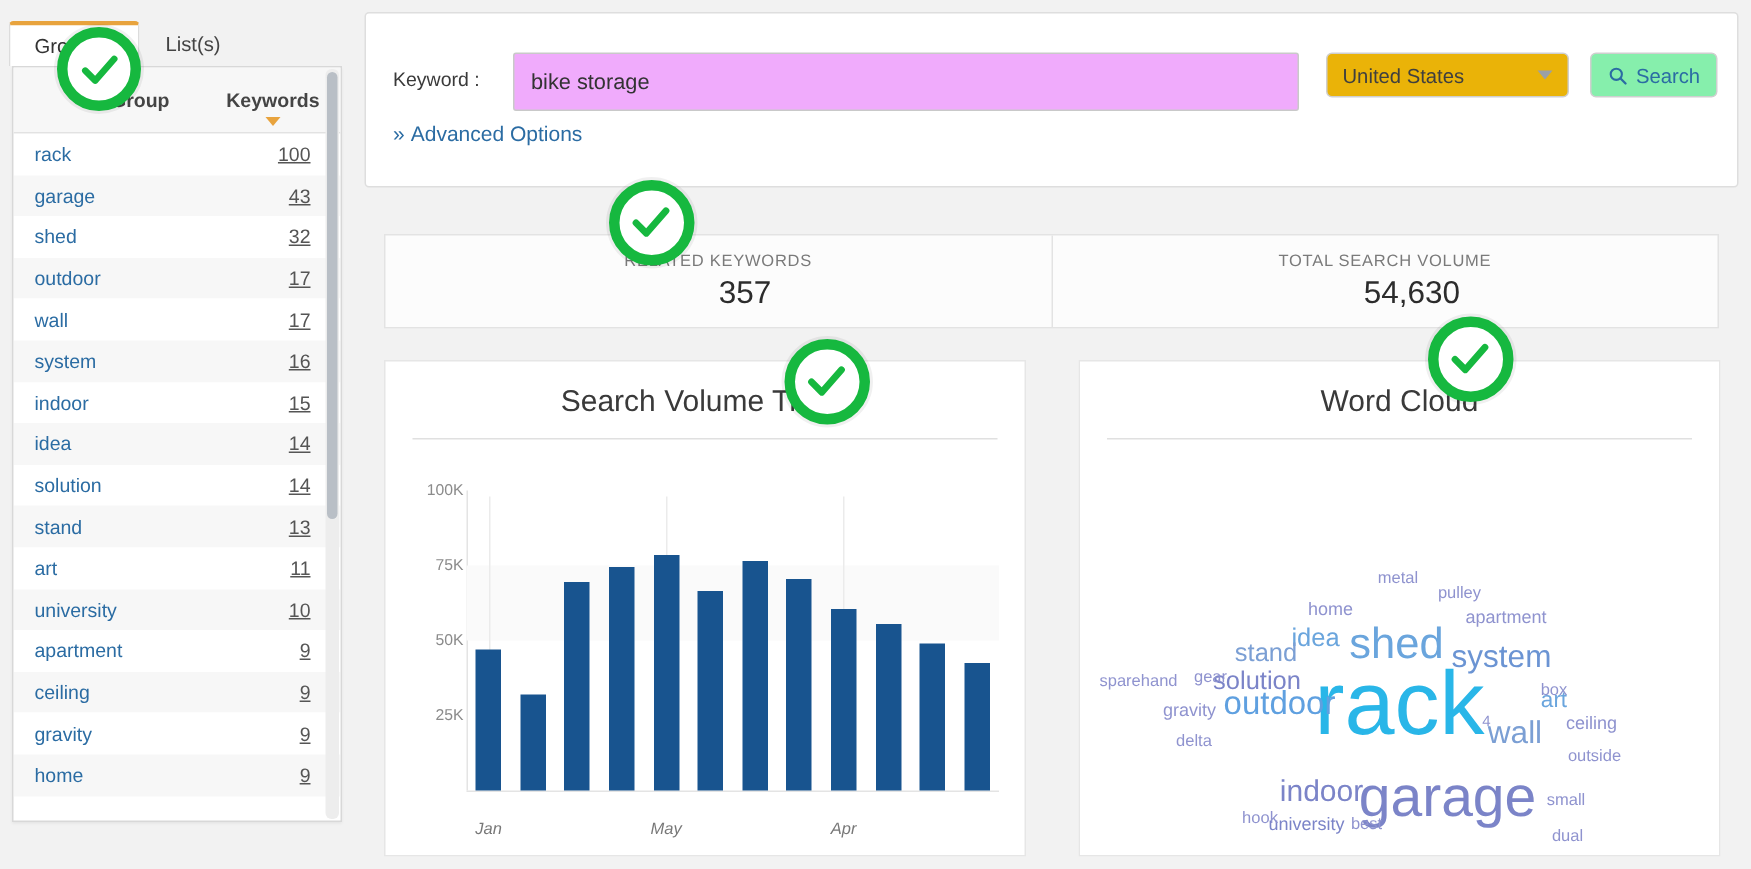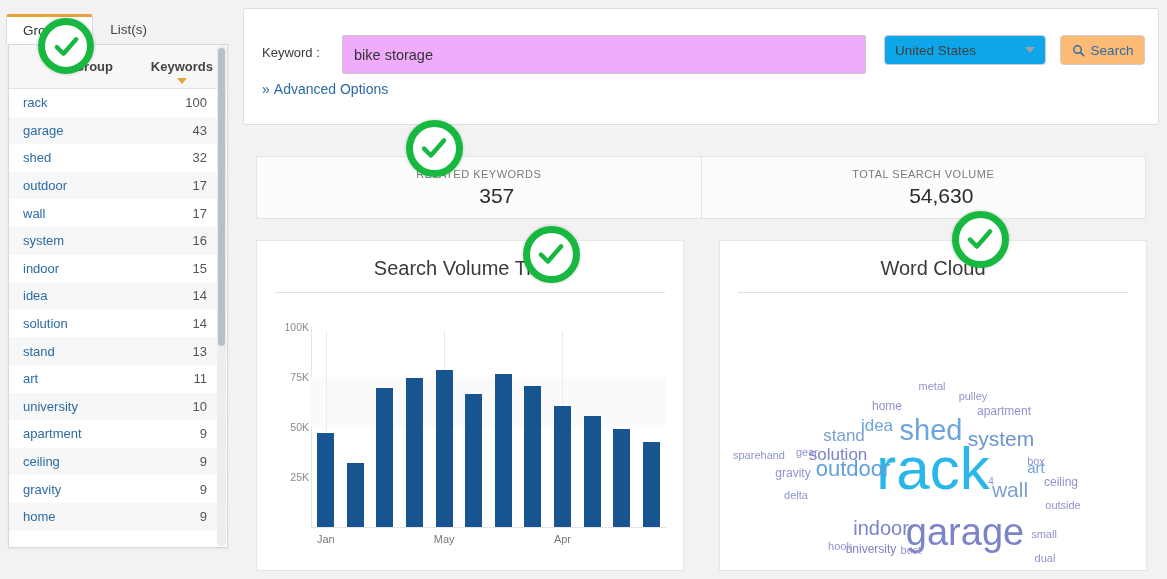--- a/index.html
+++ b/index.html
@@ -46,21 +46,21 @@
   }
 
   .kw-rows { height: 458px; overflow: hidden; position: relative; }
   .kw-row {
     display: flex; align-items: center; height: 27.6px;
     padding: 0 20px 0 14px; font-size: 13px;
   }
   .kw-row:nth-child(even) { background: #f7f7f7; }
   .kw-row:nth-child(odd) { background: #ffffff; }
   .kw-name { flex: 1; color: #2b6ca3; cursor: pointer; }
-  .kw-count { color: #555; text-align: right; }
+  .kw-count { color: #555; text-align: right; text-decoration: underline; }
 
   .sb-track {
     position: absolute; left: 217px; top: 46px; width: 9px; height: 500px;
     background: #ededed; border-radius: 4px;
   }
   .sb-thumb {
     position: absolute; left: 218px; top: 48px; width: 7px; height: 298px;
     background: #b9bfc6; border-radius: 4px;
   }
 
@@ -71,28 +71,28 @@
   }
   .kw-label { position: absolute; left: 18px; top: 36px; font-size: 13px; color: #3a3a3a; }
   .kw-input {
     position: absolute; left: 98px; top: 26px; width: 524px; height: 39px;
     border: 1px solid #c9c9c9; border-radius: 2px; background: #f0abfc;
     font-size: 14.5px; color: #333; padding: 0 11px;
     font-family: "Liberation Sans", sans-serif; outline: none;
   }
   .country-select {
     position: absolute; left: 640px; top: 26px; width: 162px; height: 30px;
-    border: 1px solid #cfcfcf; border-radius: 4px; background: #0ea5e9;
+    border: 1px solid #cfcfcf; border-radius: 4px; background: #eab308;
     display: flex; align-items: center; padding: 0 10px; cursor: pointer;
   }
   .country-select .cs-label { flex: 1; font-size: 13.5px; color: #3f3f3f; }
   .caret-dn { width: 0; height: 0; border-left: 5px solid transparent; border-right: 5px solid transparent; border-top: 6px solid #9aa0a6; }
   .search-btn {
     position: absolute; left: 816px; top: 26px; width: 85px; height: 30px;
-    border: 1px solid #cfcfcf; border-radius: 4px; background: #fdba74;
+    border: 1px solid #cfcfcf; border-radius: 4px; background: #86efac;
     display: flex; align-items: center; justify-content: center; gap: 6px;
     cursor: pointer; font-size: 13.5px; color: #2b6ca3;
   }
   .adv-opts {
     position: absolute; left: 18px; top: 72px; font-size: 14px; color: #2b6ca3; cursor: pointer;
   }
   .adv-opts .chev { margin-right: 4px; }
 
   
   .stats {
@@ -114,21 +114,21 @@
 
   .plot { position: absolute; left: 0; top: 86px; width: 428px; height: 245px; }
   .y-labels { position: absolute; left: 8px; top: 0; width: 44px; height: 200px; }
   .y-lab { position: absolute; right: 0; font-size: 10.5px; color: #8b8b8b; transform: translateY(-50%); }
   .band { position: absolute; left: 54px; width: 355px; background: #fafafa; }
   .axis-v { position: absolute; left: 54px; top: 0; width: 1px; height: 200px; background: #e4e4e4; }
   .axis-h { position: absolute; left: 54px; top: 200px; width: 355px; height: 1px; background: #e4e4e4; }
   .gridv { position: absolute; width: 1px; top: 4px; height: 196px; background: #ebebeb; }
   .bars { position: absolute; left: 54px; top: 0; width: 355px; height: 200px; }
   .bar { position: absolute; bottom: 0; width: 17px; background: #18548f; }
-  .x-labels { position: absolute; left: 54px; top: 206px; width: 355px; height: 20px; }
+  .x-labels { position: absolute; left: 54px; top: 220px; width: 355px; height: 20px; font-style: italic; }
   .x-lab { position: absolute; font-size: 11px; color: #787878; transform: translateX(-50%); }
 
   
   .cloud-card {
     position: absolute; left: 719px; top: 240px; width: 428px; height: 331px;
     background: #ffffff; border: 1px solid #e6e6e6;
   }
   .cloud { position: absolute; left: 0; top: 80px; width: 428px; height: 250px; }
   .word { position: absolute; white-space: nowrap; transform: translate(-50%, -50%); line-height: 1; }
 

